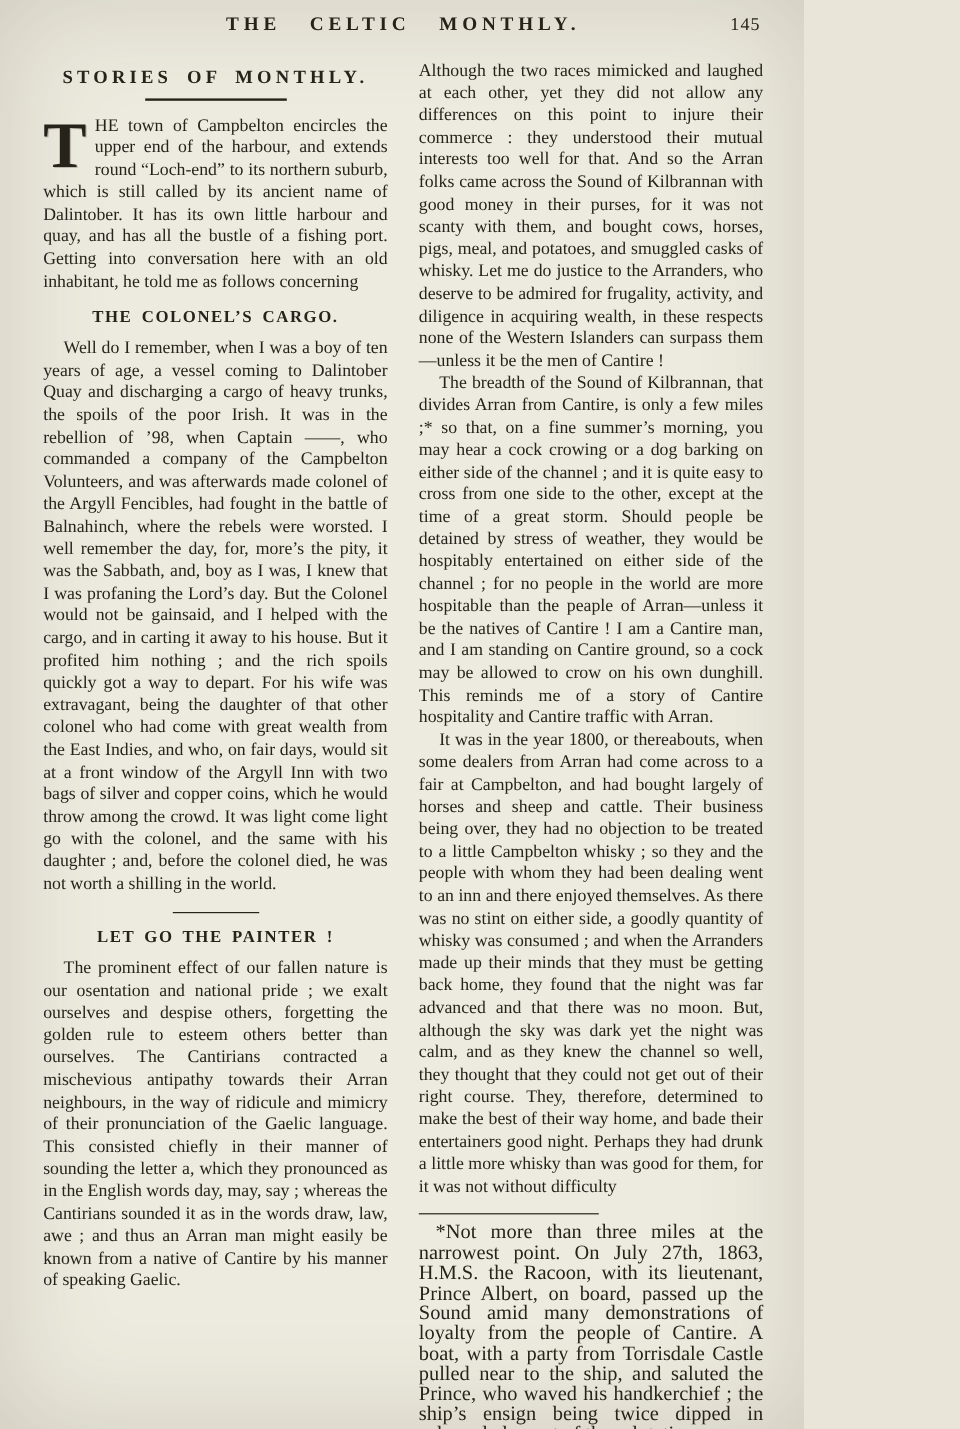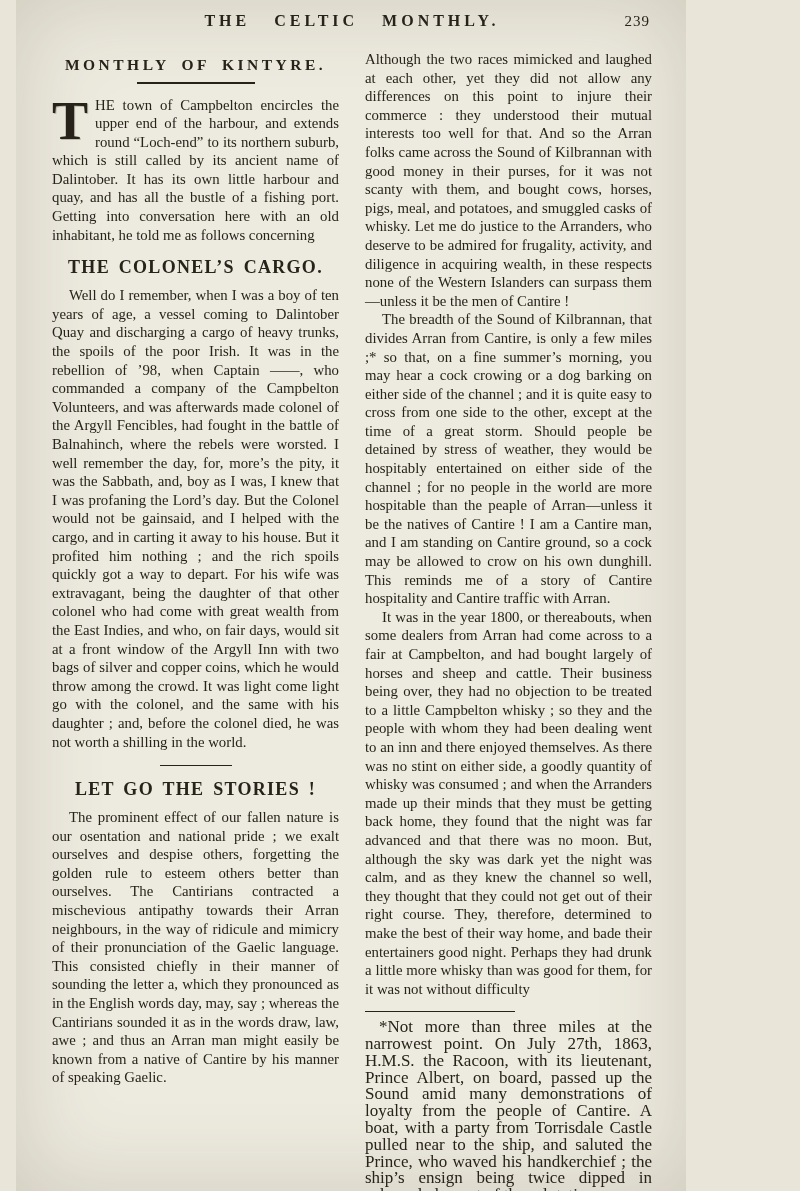--- a/index.html
+++ b/index.html
@@ -11,21 +11,20 @@
     position: relative;
     width: 670px;
     height: 1191px;
     box-sizing: border-box;
     background: #edeadf;
     color: #27231b;
     font-family: "Liberation Serif", "DejaVu Serif", serif;
     padding: 12px 34px 16px 36px;
     overflow: hidden;
     box-shadow: inset 0 0 90px rgba(90, 78, 55, 0.20);
-    margin-left: 16px;
   }
   .page-header {
     position: relative;
     text-align: center;
     height: 26px;
   }
   .journal-title {
     display: inline-block;
     font-size: 16px;
     font-weight: bold;
@@ -71,21 +70,21 @@
   .indent { text-indent: 17px; }
   .dropcap {
     float: left;
     font-size: 54px;
     line-height: 44px;
     font-weight: bold;
     padding: 3px 7px 0 0;
     text-shadow: 1px 1px 0 rgba(60, 50, 30, 0.25);
   }
   .subheading {
-    font-size: 18px;
+    font-size: 14px;
     font-weight: bold;
     letter-spacing: 1.3px;
     word-spacing: 3px;
     text-align: center;
     margin: 13px 0 8px 0;
   }
   .section-rule {
     width: 72px;
     height: 1px;
     background: currentColor;
@@ -105,41 +104,41 @@
   }
   .footnote.indent { text-indent: 14px; }
 </style>
 </head>
 <body>
 
 <div class="page">
 
   <header class="page-header">
     <span class="journal-title">THE CELTIC MONTHLY.</span>
-    <span class="page-number">239</span>
+    <span class="page-number">145</span>
   </header>
 
   <div class="columns">
 
     <section class="column">
-      <h1 class="article-title">MONTHLY OF KINTYRE.</h1>
+      <h1 class="article-title">STORIES OF MONTHLY.</h1>
       <div class="title-rule"></div>
 
       <p class="para">
         <span class="dropcap">T</span><span>HE town of Campbelton encircles the upper end of the harbour, and extends round “Loch-end” to its northern suburb, which is still called by its ancient name of Dalintober.  It has its own little harbour and quay, and has all the bustle of a fishing port.  Getting into conversation here with an old inhabitant, he told me as follows concerning</span>
       </p>
 
       <h2 class="subheading">THE COLONEL’S CARGO.</h2>
 
       <p class="para indent">Well do I remember, when I was a boy of ten years of age, a vessel coming to Dalintober Quay and discharging a cargo of heavy trunks, the spoils of the poor Irish.  It was in the rebellion of ’98, when Captain ——, who commanded a company of the Campbelton Volunteers, and was afterwards made colonel of the Argyll Fencibles, had fought in the battle of Balnahinch, where the rebels were worsted.  I well remember the day, for, more’s the pity, it was the Sabbath, and, boy as I was, I knew that I was profaning the Lord’s day.  But the Colonel would not be gainsaid, and I helped with the cargo, and in carting it away to his house.  But it profited him nothing ; and the rich spoils quickly got a way to depart.  For his wife was extravagant, being the daughter of that other colonel who had come with great wealth from the East Indies, and who, on fair days, would sit at a front window of the Argyll Inn with two bags of silver and copper coins, which he would throw among the crowd.  It was light come light go with the colonel, and the same with his daughter ; and, before the colonel died, he was not worth a shilling in the world.</p>
 
       <div class="section-rule"></div>
 
 
-      <h2 class="subheading">LET GO THE STORIES !</h2>
+      <h2 class="subheading">LET GO THE PAINTER !</h2>
 
       <p class="para indent">The prominent effect of our fallen nature is our osentation and national pride ; we exalt ourselves and despise others, forgetting the golden rule to esteem others better than ourselves.  The Cantirians contracted a mischevious antipathy towards their Arran neighbours, in the way of ridicule and mimicry of their pronunciation of the Gaelic language.  This consisted chiefly in their manner of sounding the letter a, which they pronounced as in the English words day, may, say ; whereas the Cantirians sounded it as in the words draw, law, awe ; and thus an Arran man might easily be known from a native of Cantire by his manner of speaking Gaelic.</p>
     </section>
 
     <section class="column">
       <p class="para">Although the two races mimicked and laughed at each other, yet they did not allow any differences on this point to injure their commerce : they understood their mutual interests too well for that.  And so the Arran folks came across the Sound of Kilbrannan with good money in their purses, for it was not scanty with them, and bought cows, horses, pigs, meal, and potatoes, and smuggled casks of whisky.  Let me do justice to the Arranders, who deserve to be admired for frugality, activity, and diligence in acquiring wealth, in these respects none of the Western Islanders can surpass them—unless it be the men of Cantire !</p>
 
       <p class="para indent">The breadth of the Sound of Kilbrannan, that divides Arran from Cantire, is only a few miles ;* so that, on a fine summer’s morning, you may hear a cock crowing or a dog barking on either side of the channel ; and it is quite easy to cross from one side to the other, except at the time of a great storm.  Should people be detained by stress of weather, they would be hospitably entertained on either side of the channel ; for no people in the world are more hospitable than the peaple of Arran—unless it be the natives of Cantire !  I am a Cantire man, and I am standing on Cantire ground, so a cock may be allowed to crow on his own dunghill.  This reminds me of a story of Cantire hospitality and Cantire traffic with Arran.</p>
 
       <p class="para indent">It was in the year 1800, or thereabouts, when some dealers from Arran had come across to a fair at Campbelton, and had bought largely of horses and sheep and cattle.  Their business being over, they had no objection to be treated to a little Campbelton whisky ; so they and the people with whom they had been dealing went to an inn and there enjoyed themselves.  As there was no stint on either side, a goodly quantity of whisky was consumed ; and when the Arranders made up their minds that they must be getting back home, they found that the night was far advanced and that there was no moon.  But, although the sky was dark yet the night was calm, and as they knew the channel so well, they thought that they could not get out of their right course.  They, therefore, determined to make the best of their way home, and bade their entertainers good night.  Perhaps they had drunk a little more whisky than was good for them, for it was not without difficulty</p>

